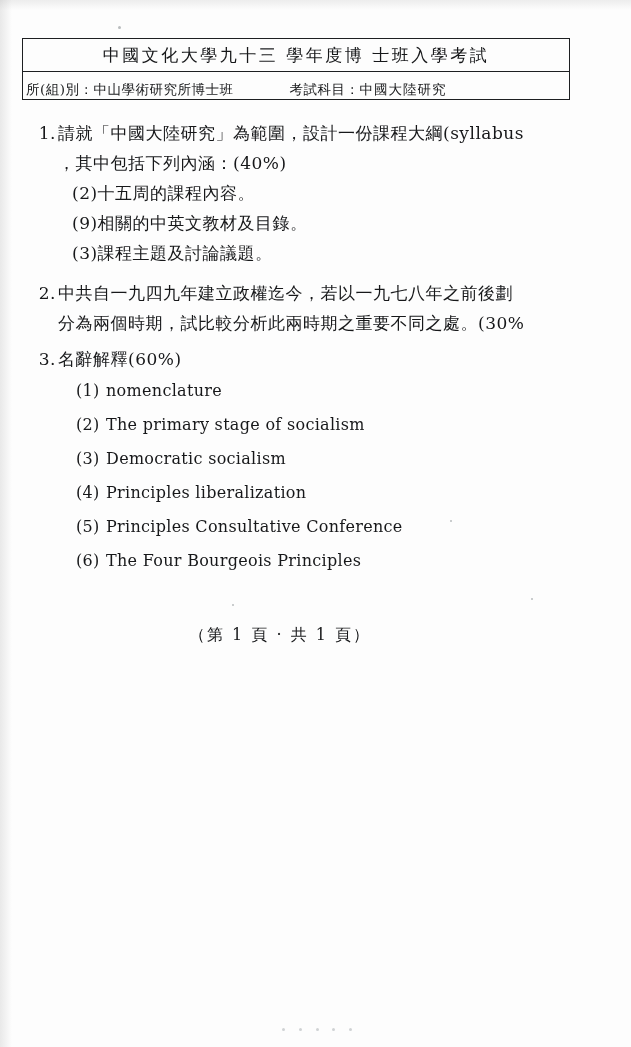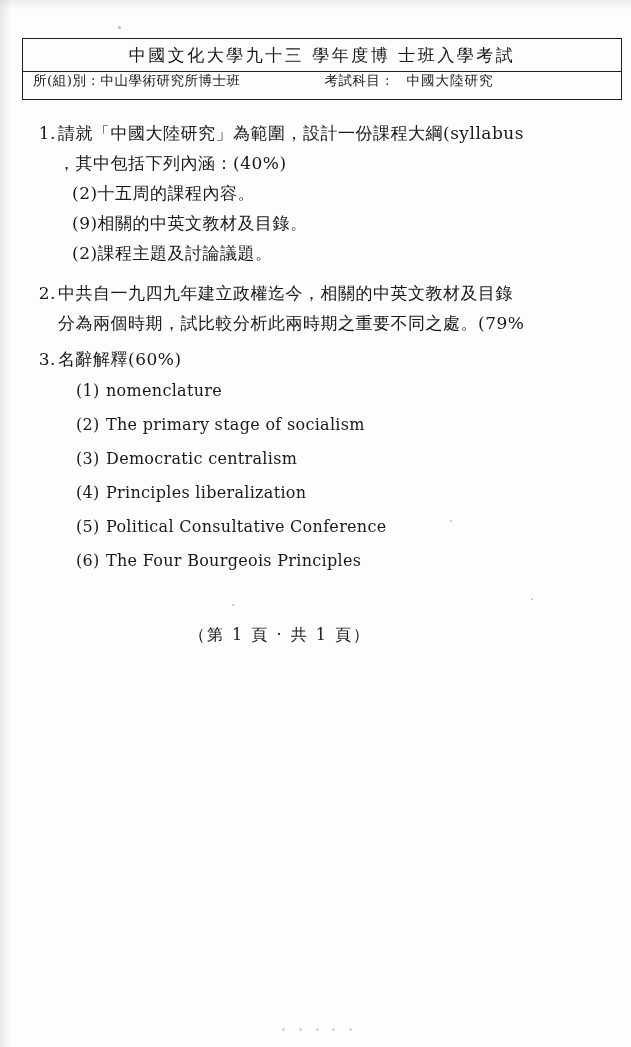--- a/index.html
+++ b/index.html
@@ -41,21 +41,21 @@
     position: absolute;
     background: #b9bcbe;
     border-radius: 50%;
   }
 
   
   .header-box {
     position: absolute;
     left: 22px;
     top: 38px;
-    width: 600px;
+    width: 548px;
   }
   .hdr-title-row {
     border: 1.4px solid #1d1f21;
     border-bottom: 1.4px solid #1d1f21;
     height: 32px;
     display: flex;
     align-items: center;
     justify-content: center;
     letter-spacing: 1px;
   }
@@ -63,31 +63,30 @@
     font-size: 17px;
     font-family: "DejaVu Serif", serif;
     letter-spacing: 2.5px;
   }
   .hdr-sub-row {
     border-left: 1.4px solid #1d1f21;
     border-right: 1.4px solid #1d1f21;
     border-bottom: 1.4px solid #1d1f21;
     height: 28px;
     display: flex;
-    align-items: flex-start;
+    align-items: flex-end;
     font-size: 13.5px;
-    padding-left: 10px;
+    padding-left: 3px;
     box-sizing: border-box;
-    gap: 12px;
   }
   .hdr-sub-row .dept {
     letter-spacing: 0.5px;
   }
   .hdr-sub-row .subject {
-    margin-left: 72px;
+    margin-left: 56px;
     letter-spacing: 0.5px;
   }
   .hdr-sub-row .subject-name {
     letter-spacing: 1px;
   }
 
   
   .body-area {
     position: absolute;
     left: 30px;
@@ -188,58 +187,58 @@
       <div class="qline indent1">
         <span>，其中包括下列內涵：(40%)</span>
       </div>
       <div class="qline indent2">
         <span>(2)十五周的課程內容。</span>
       </div>
       <div class="qline indent2">
         <span>(9)相關的中英文教材及目錄。</span>
       </div>
       <div class="qline indent2">
-        <span>(2)課程主題及討論議題。</span>
+        <span>(3)課程主題及討論議題。</span>
       </div>
     </div>
 
     <div class="gap-md"></div>
 
     <div>
       <div class="qline">
-        <span class="q-num">2.</span><span>中共自一九四九年建立政權迄今，相關的中英文教材及目錄</span>
+        <span class="q-num">2.</span><span>中共自一九四九年建立政權迄今，若以一九七八年之前後劃</span>
       </div>
       <div class="qline indent1">
-        <span>分為兩個時期，試比較分析此兩時期之重要不同之處。(79%</span>
+        <span>分為兩個時期，試比較分析此兩時期之重要不同之處。(30%</span>
       </div>
     </div>
 
     <div class="gap-sm"></div>
 
     <div>
       <div class="qline">
         <span class="q-num">3.</span><span>名辭解釋(60%)</span>
       </div>
     </div>
 
     <div>
       <div class="eng">
         <span class="idx">(1)</span><span>nomenclature</span>
       </div>
       <div class="eng">
         <span class="idx">(2)</span><span>The primary stage of socialism</span>
       </div>
       <div class="eng">
-        <span class="idx">(3)</span><span>Democratic centralism</span>
+        <span class="idx">(3)</span><span>Democratic socialism</span>
       </div>
       <div class="eng">
         <span class="idx">(4)</span><span>Principles liberalization</span>
       </div>
       <div class="eng">
-        <span class="idx">(5)</span><span>Political Consultative Conference</span>
+        <span class="idx">(5)</span><span>Principles Consultative Conference</span>
       </div>
       <div class="eng">
         <span class="idx">(6)</span><span>The Four Bourgeois Principles</span>
       </div>
     </div>
 
   </div>
 
   <div class="footer">（第 1 頁 · 共 1 頁）</div>
 

